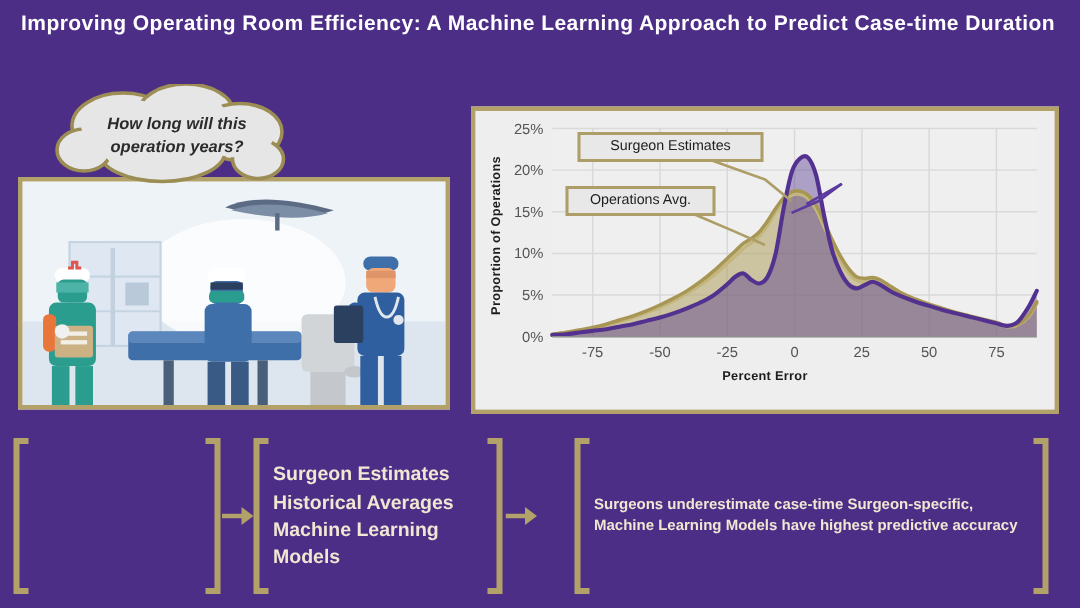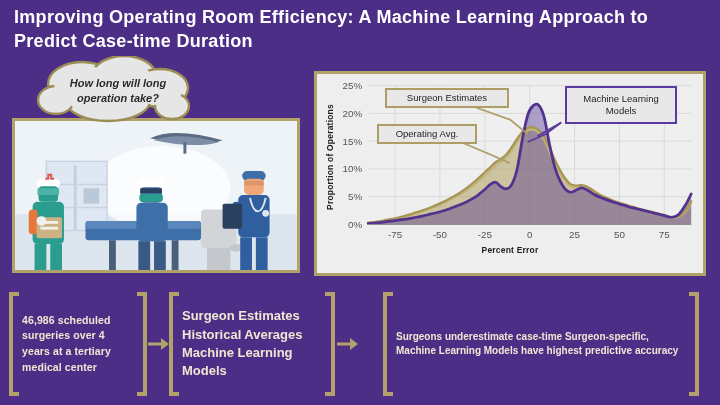--- a/index.html
+++ b/index.html
@@ -9,21 +9,21 @@
     font-family: "Liberation Sans", sans-serif;
     position: relative;
     overflow: hidden;
   }
 
   
   #title {
     position: absolute;
     left: 14px; top: 6px; width: 700px;
     color: #ffffff;
-    font-size: 18px;
+    font-size: 14px;
     font-weight: bold;
     line-height: 1.32;
     letter-spacing: 0.3px;
   }
 
   
   #or-panel {
     position: absolute;
     left: 12px; top: 118px; width: 288px; height: 155px;
     border: 3px solid #b3a16a;
@@ -205,21 +205,21 @@
       <ellipse cx="34" cy="44" rx="18" ry="14"></ellipse>
       <ellipse cx="150" cy="50" rx="17" ry="13"></ellipse>
     </g>
     <g fill="#e6e6e6" stroke="#9c8d54" stroke-width="2">
       <ellipse cx="62" cy="28" rx="30" ry="18" stroke="none"></ellipse>
       <ellipse cx="100" cy="22" rx="29" ry="17" stroke="none"></ellipse>
       <ellipse cx="136" cy="33" rx="25" ry="16" stroke="none"></ellipse>
       <ellipse cx="86" cy="44" rx="39" ry="17" stroke="none"></ellipse>
     </g>
   </svg>
-  <div id="cloud-text">How long will long operation take?</div>
+  <div id="cloud-text">How long will this operation years?</div>
 </div>
 
 <div id="chart-panel">
   <div id="chart-inner">
     <svg id="chart-svg" viewBox="0 0 392 205" preserveAspectRatio="none">
       <rect x="0" y="0" width="392" height="205" fill="#eeeeee"></rect>
 
       <rect id="plot-bg" x="52" y="12" width="328" height="143" fill="#efefef"></rect>
       <g id="gridlines" stroke="#d9d9d9" stroke-width="1">
           <line x1="52" x2="380" y1="155" y2="155"></line>
@@ -268,40 +268,38 @@
 
       <g id="leaders" stroke-width="1.8" fill="none">
         <path d="M160 34 L196 47 L214 62" stroke="#ad9d66"></path>
         <path d="M146 70 L176 83 L196 92" stroke="#ad9d66"></path>
         <path d="M248 50 L232 62 L214 70" stroke="#5b3a9e"></path>
         <path d="M248 50 L224 64" stroke="#5b3a9e"></path>
       </g>
     </svg>
 
     <div class="callout" id="callout-surgeon">Surgeon Estimates</div>
-    <div class="callout" id="callout-hist">Operating Avg.</div>
-    <div class="callout" id="callout-ml">Machine Learning Models</div>
+    <div class="callout" id="callout-hist">Operations Avg.</div>
 
     <div class="axis-title" id="ylabel">Proportion of Operations</div>
     <div class="axis-title" id="xlabel">Percent Error</div>
   </div>
 </div>
 
 <div class="bracket-box" id="box1">
   <span class="brk" style="left:0">
     <svg viewBox="0 0 12 104" preserveAspectRatio="none">
         <path d="M11 2 L3 2 L3 102 L11 102" stroke="#b3a16a" stroke-width="4" fill="none"></path>
       </svg>
   </span>
   <span class="brk" style="right:0">
     <svg viewBox="0 0 12 104" preserveAspectRatio="none">
         <path d="M1 2 L9 2 L9 102 L1 102" stroke="#b3a16a" stroke-width="4" fill="none"></path>
       </svg>
   </span>
-  <span class="btxt">46,986 scheduled surgeries over 4 years at a tertiary medical center</span>
 </div>
 
 <div class="arrow" id="arrow1">
   <svg viewBox="0 0 22 16">
       <path d="M0 8 L14 8" stroke="#b3a16a" stroke-width="3"></path>
       <path d="M13 2 L21 8 L13 14 Z" fill="#b3a16a"></path>
     </svg>
 </div>
 
 <div class="bracket-box" id="box2">

